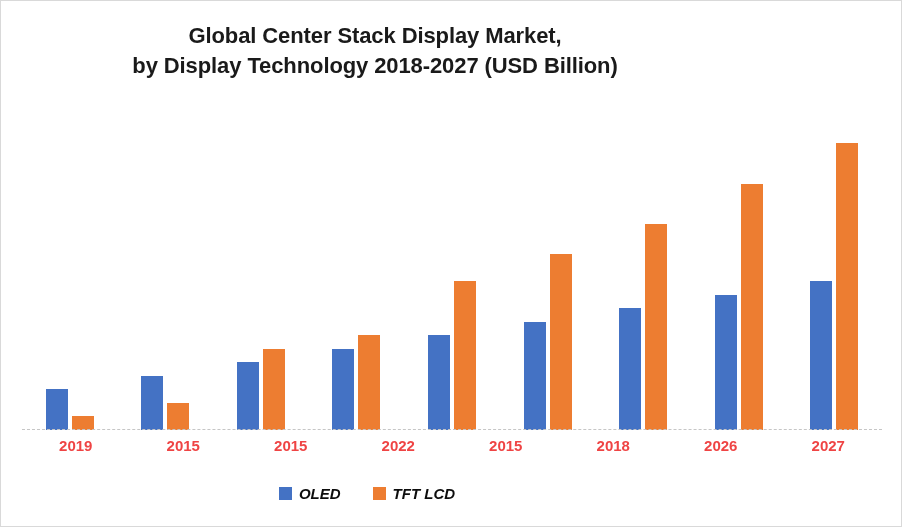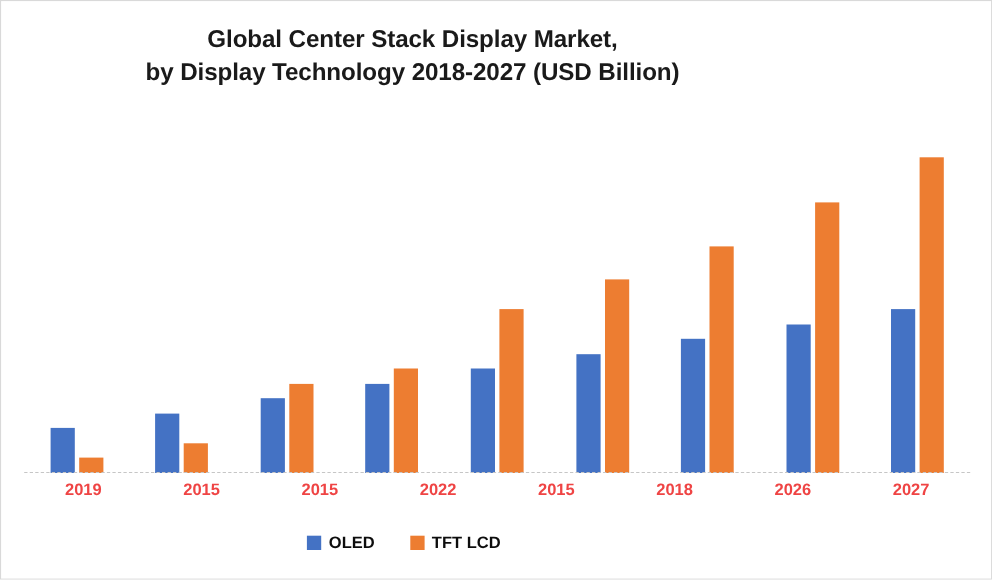--- a/index.html
+++ b/index.html
@@ -104,20 +104,21 @@
   
   .legend {
     position: absolute;
     left: 0;
     top: 484px;
     width: 732px;
     display: flex;
     justify-content: center;
     align-items: center;
     gap: 32px;
+    font-style: italic;
   }
   .legend-item {
     display: flex;
     align-items: center;
     gap: 7px;
   }
   .legend-swatch {
     width: 13px;
     height: 13px;
     display: inline-block;

